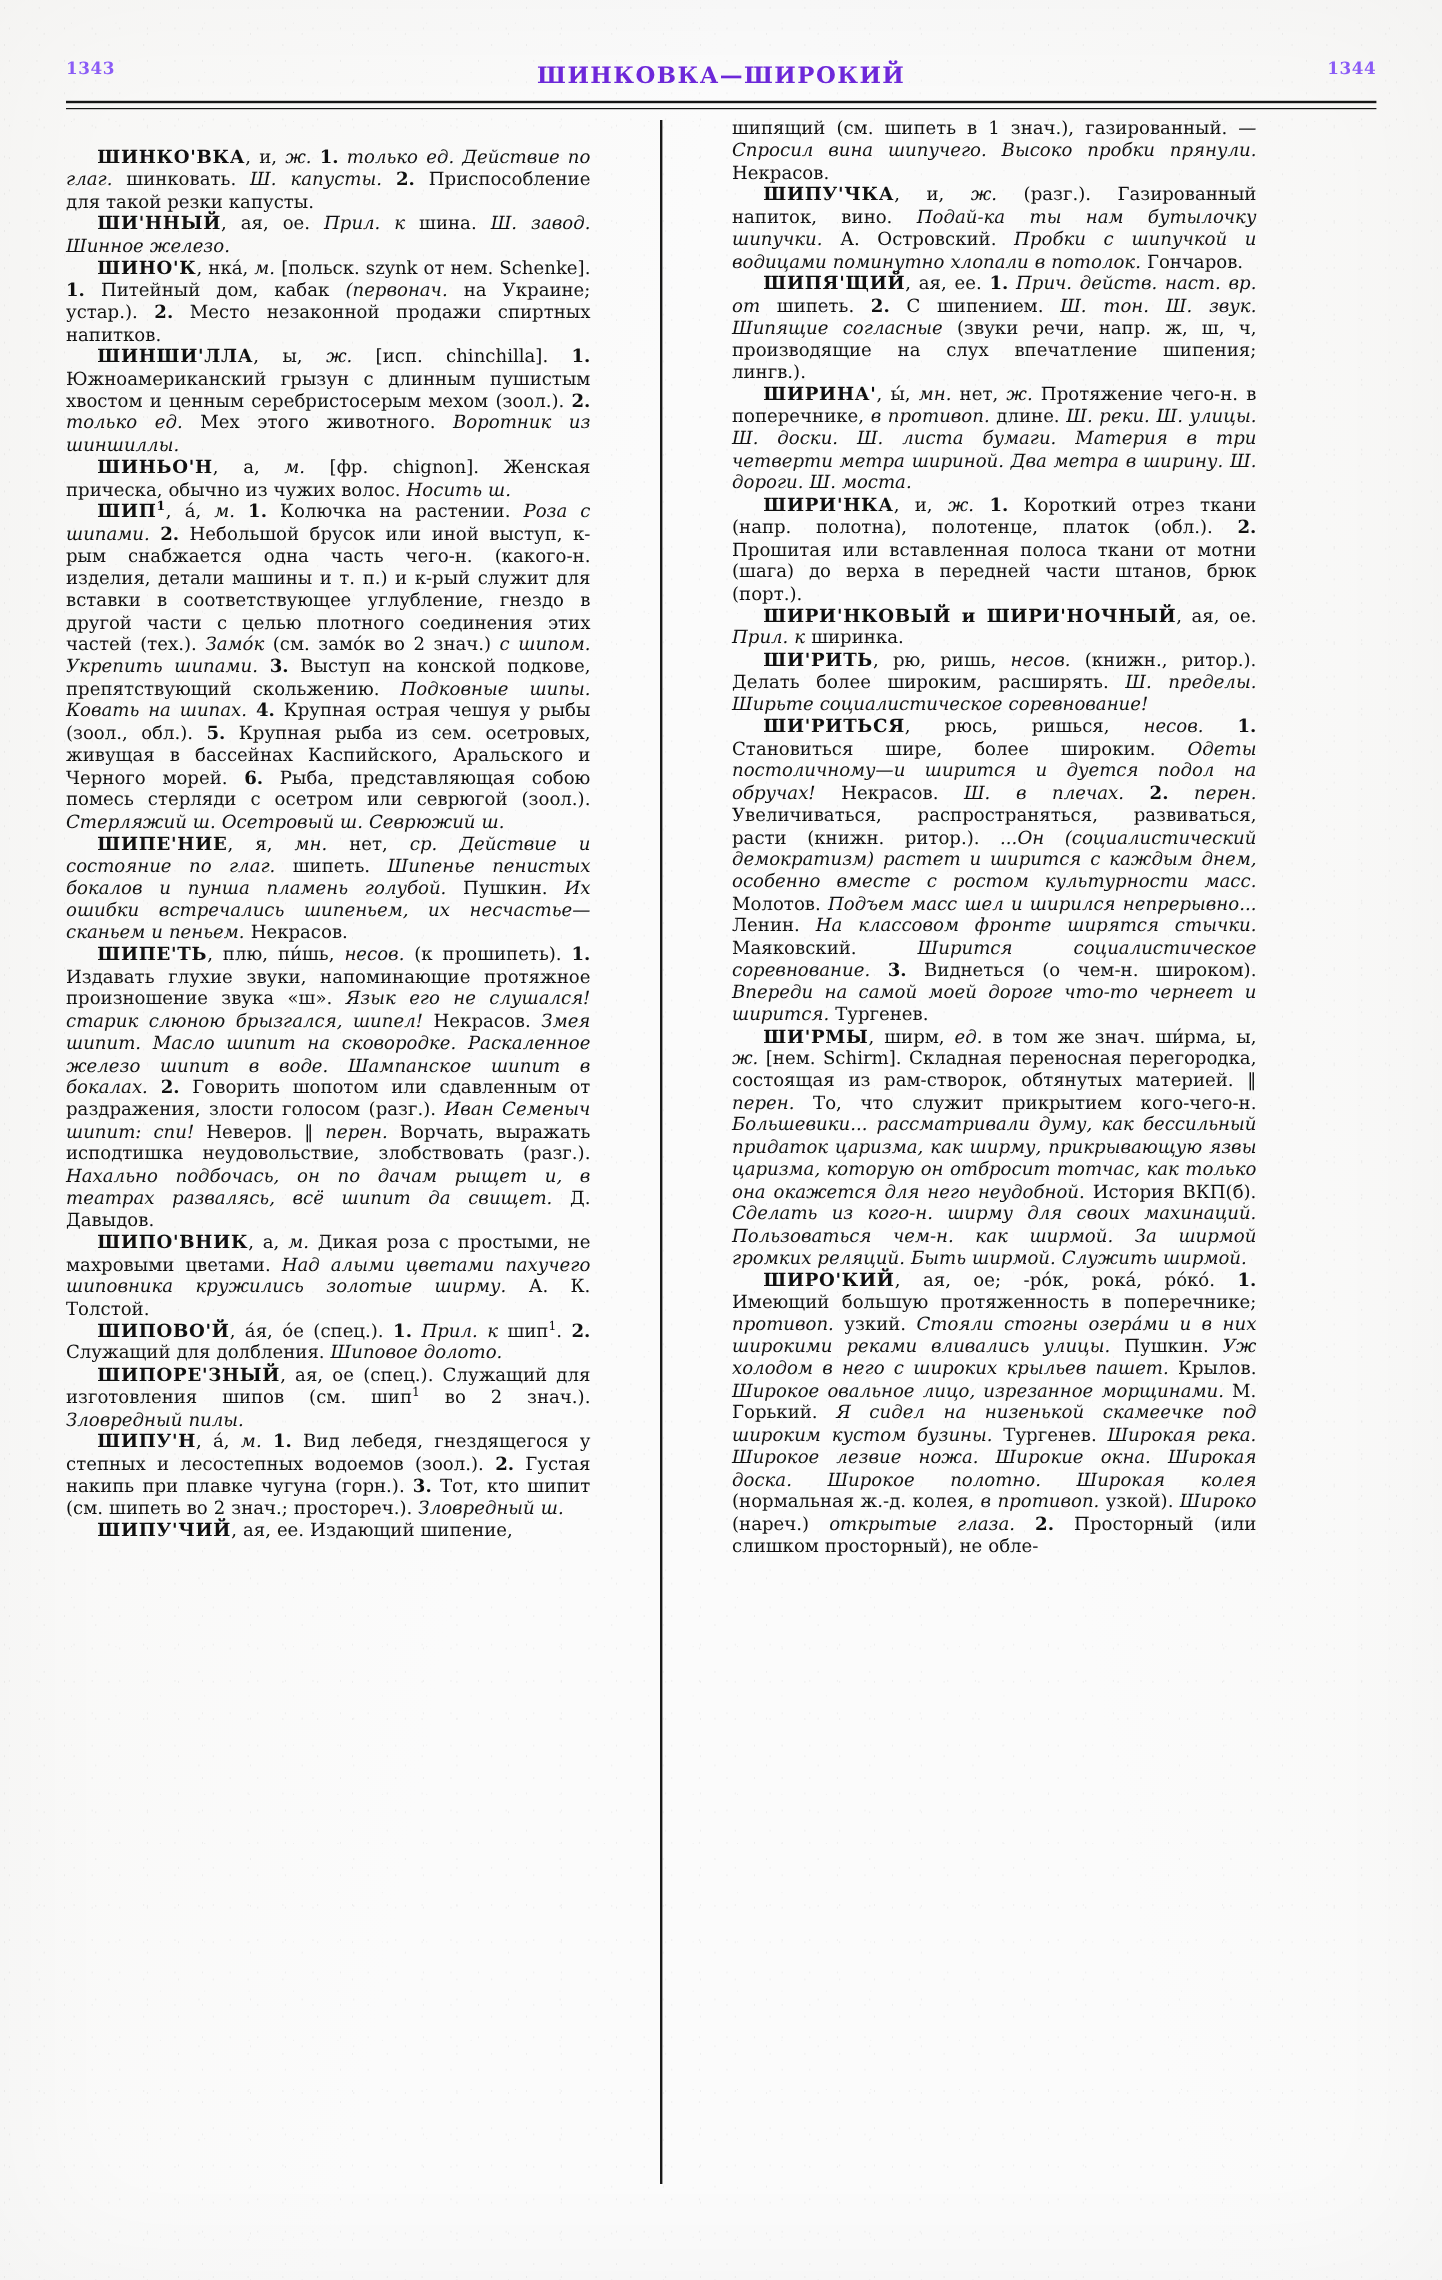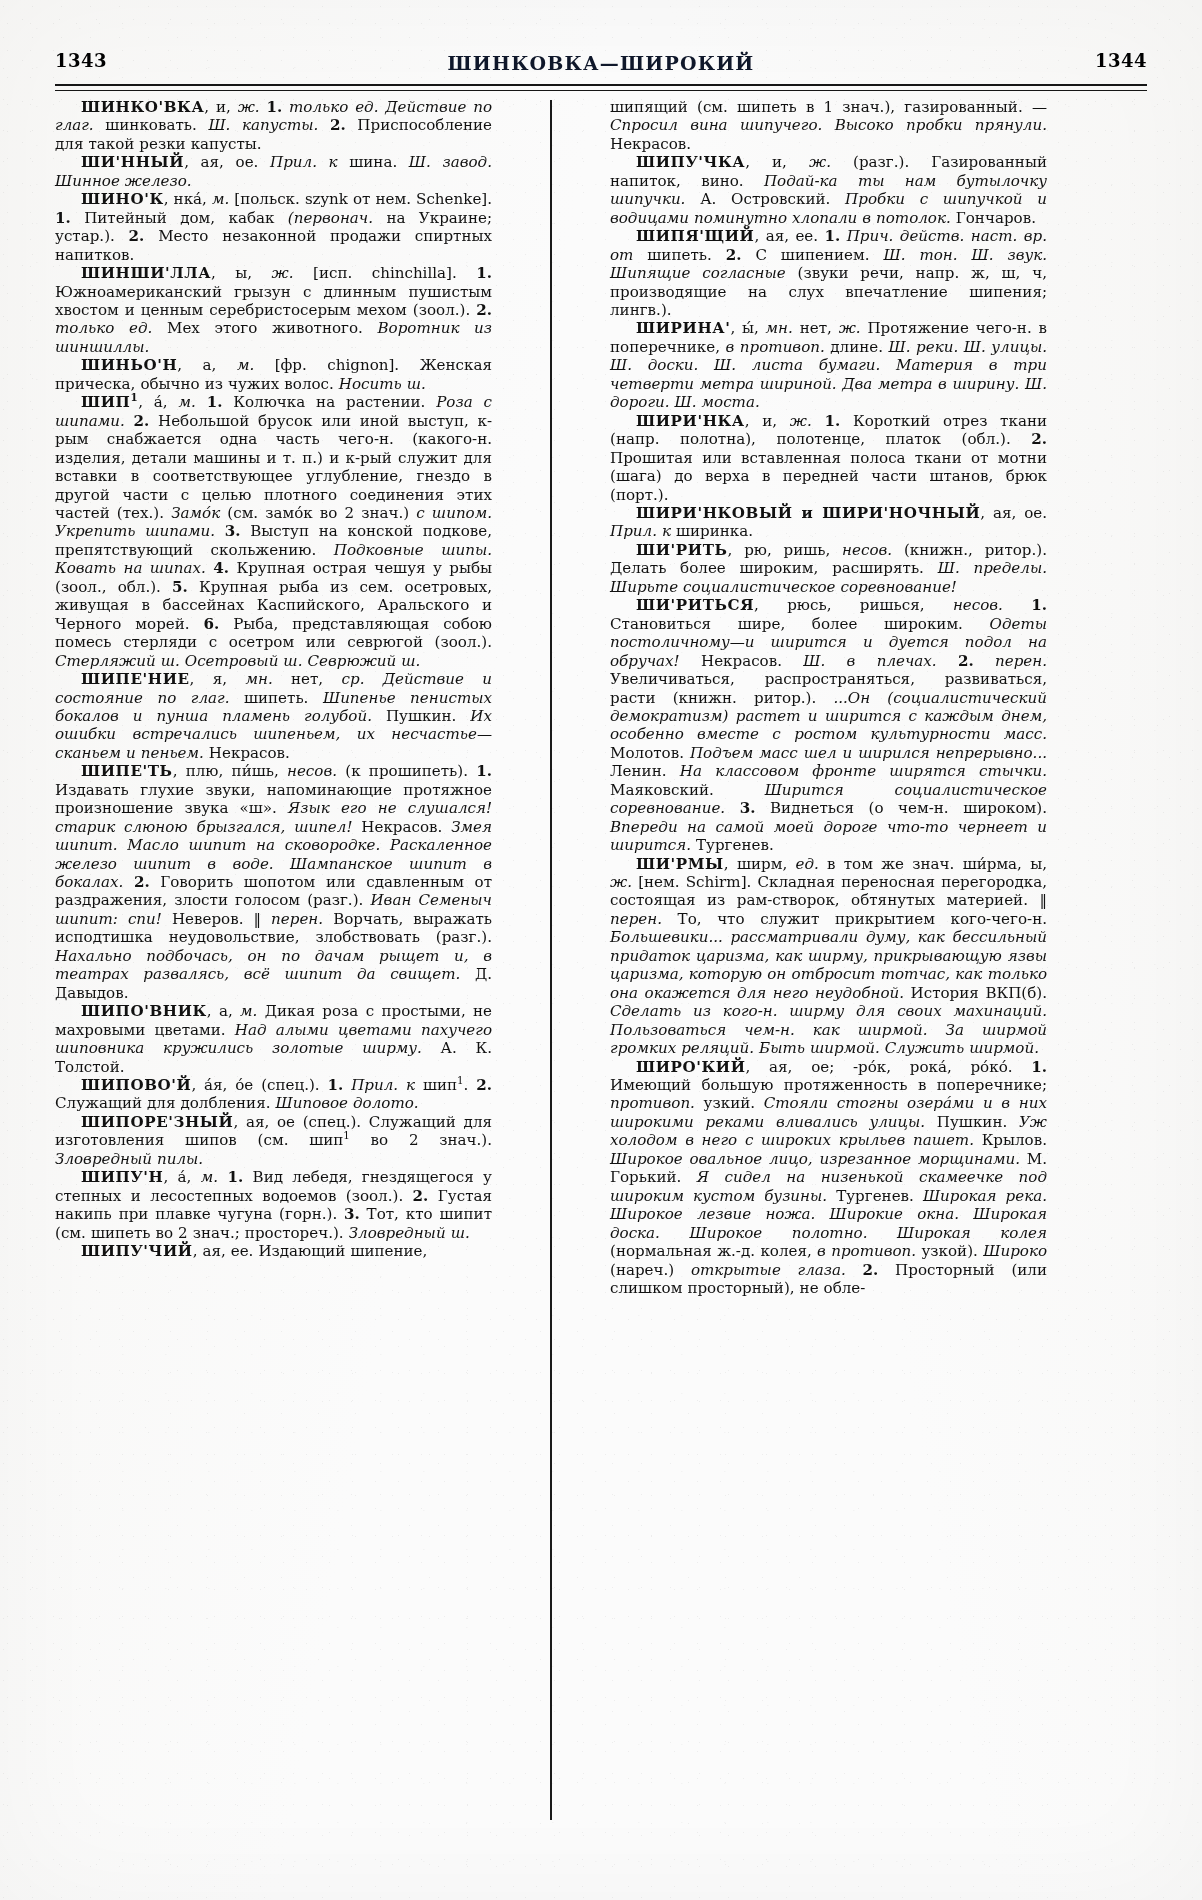--- a/index.html
+++ b/index.html
@@ -36,36 +36,36 @@
   
   .runhead {
     position: relative;
     height: 36px;
     font-family: "DejaVu Serif", "Liberation Serif", serif;
   }
   .folio {
     position: absolute;
     top: 0;
     font-weight: bold;
-    font-size: 18px;
+    font-size: 14px;
     letter-spacing: 0.5px;
-    color: #000000;
+    color: #8b5cf6;
     font-family: "DejaVu Serif", "Liberation Serif", serif;
   }
   .folio-left { left: 0; }
   .folio-right { right: 0; }
   .runtitle {
     position: absolute;
     left: 0; right: 0;
     top: 2px;
     text-align: center;
     font-weight: bold;
     font-size: 19px;
     letter-spacing: 1.2px;
-    color: #0f172a;
+    color: #6d28d9;
   }
   .rule {
     position: absolute;
     left: 0; right: 0;
     top: 34px;
     height: 4px;
     border-top: 2px solid #161616;
     border-bottom: 1px solid #161616;
   }
 
@@ -82,21 +82,21 @@
   .col {
     width: 437px;
     font-family: "DejaVu Serif", "Liberation Serif", serif;
     font-size: 15.1px;
     line-height: 18.45px;
     color: #111;
     text-align: justify;
     hyphens: manual;
     word-spacing: 0.2px;
   }
-  .col-left { padding-right: 16px; }
+  .col-left { padding-right: 16px; margin-top: 24px; }
   .gutter {
     width: 2px;
     background: #1a1a1a;
     margin: 2px 42px 30px 42px;
     align-self: stretch;
     flex: 0 0 2px;
   }
   .col-right { padding-left: 16px; }
 
   .entry {

